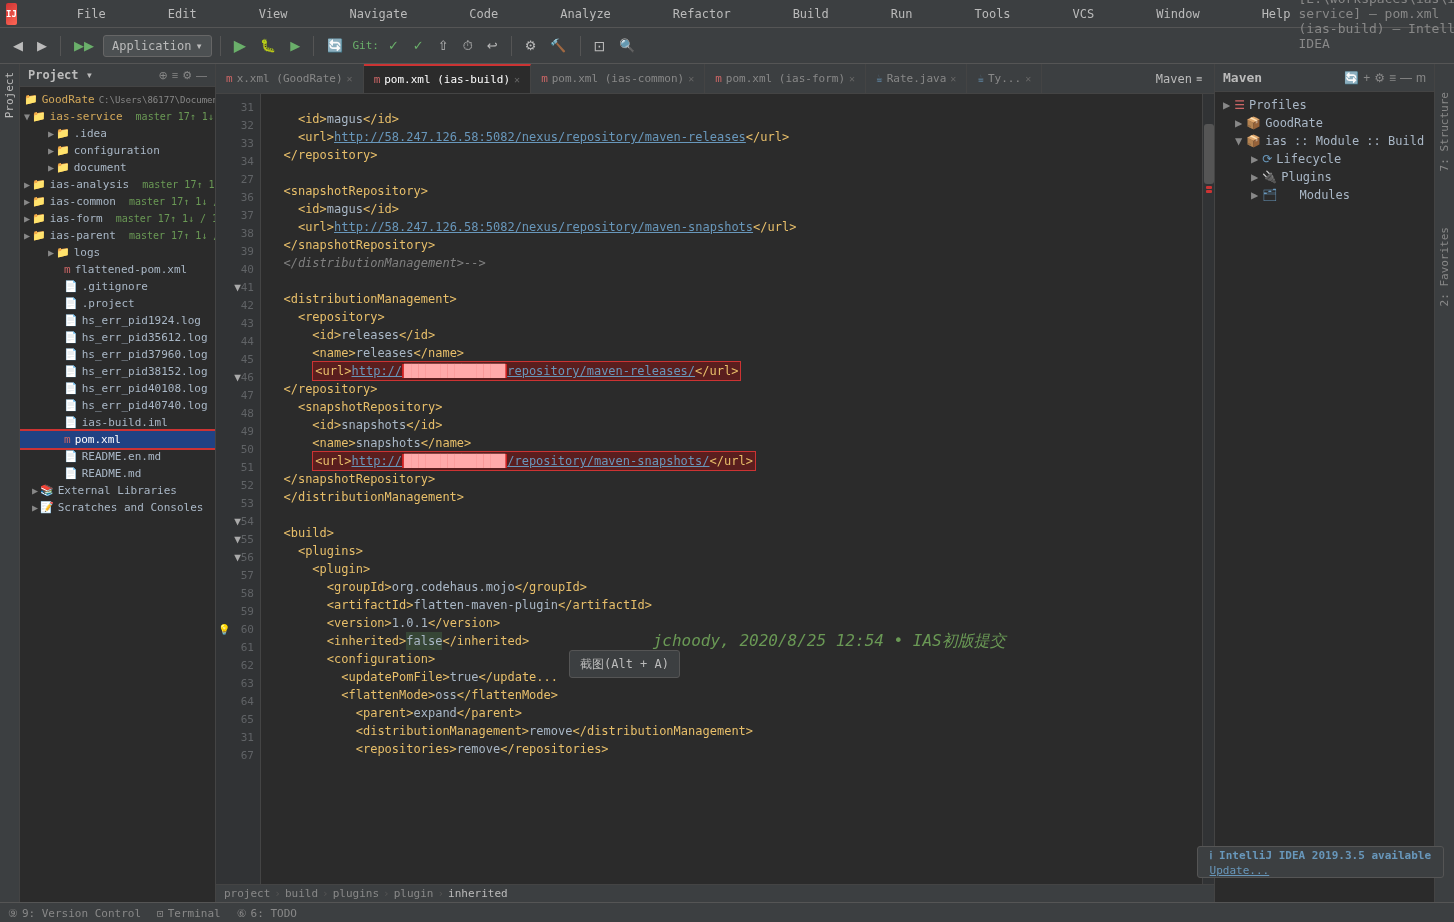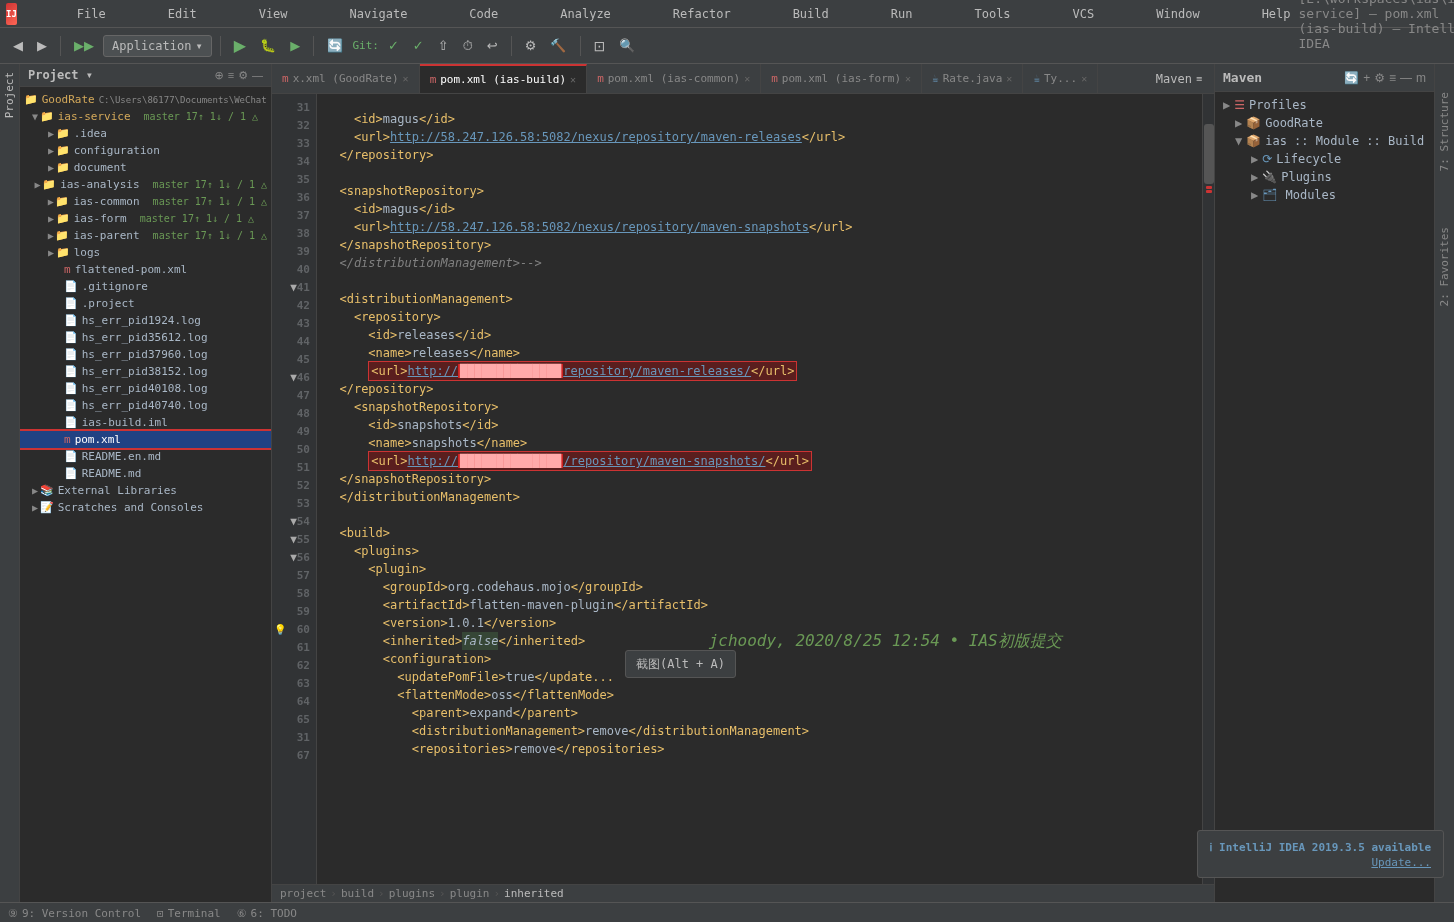--- a/index.html
+++ b/index.html
@@ -20,21 +20,21 @@
 
     
     #main { display: flex; height: calc(922px - 84px); }
 
     
     #side-tabs { width: 20px; background: #3c3f41; display: flex; flex-direction: column; align-items: center; border-right: 1px solid #444; }
     .side-tab-vert { writing-mode: vertical-rl; transform: rotate(180deg); color: #888; font-size: 11px; padding: 8px 2px; cursor: pointer; white-space: nowrap; }
     .side-tab-vert.active { color: #bbbbbb; }
 
     
-    #file-tree { width: 252px; background: #2b2b2b; border-right: 1px solid #444; display: flex; flex-direction: column; overflow: hidden; }
+    #file-tree { width: 196px; background: #2b2b2b; border-right: 1px solid #444; display: flex; flex-direction: column; overflow: hidden; }
     #file-tree-header { background: #3c3f41; padding: 4px 8px; display: flex; align-items: center; justify-content: space-between; border-bottom: 1px solid #444; }
     .tree-title { font-size: 12px; color: #bbbbbb; font-weight: bold; }
     .tree-actions { display: flex; gap: 4px; }
     .tree-action-btn { background: transparent; border: none; color: #888; cursor: pointer; font-size: 11px; }
     #file-tree-content { flex: 1; overflow-y: auto; padding: 4px 0; }
     .tree-item { display: flex; align-items: center; padding: 2px 4px; cursor: pointer; white-space: nowrap; overflow: hidden; }
     .tree-item.selected { background: #214283; }
     .tree-indent { display: inline-block; }
     .tree-icon { margin-right: 4px; font-size: 11px; }
     .tree-label { font-size: 11px; color: #a9b7c6; }
@@ -48,21 +48,21 @@
     #tabs-bar { background: #3c3f41; display: flex; align-items: stretch; border-bottom: 1px solid #444; height: 30px; overflow: hidden; }
     .editor-tab { display: flex; align-items: center; padding: 0 10px; font-size: 11px; color: #888; cursor: pointer; border-right: 1px solid #444; white-space: nowrap; gap: 4px; position: relative; }
     .editor-tab.active-red { background: #2b2b2b; color: #ffffff; border-top: 2px solid #cc3333; }
     .editor-tab .tab-close { color: #666; font-size: 10px; cursor: pointer; }
     .tab-icon-xml { color: #cc6666; }
     .tab-icon-java { color: #6897bb; }
     .maven-panel-tab { margin-left: auto; padding: 0 12px; display: flex; align-items: center; font-size: 12px; color: #bbbbbb; cursor: pointer; }
 
     
     #code-editor { flex: 1; display: flex; overflow: hidden; }
-    #gutter { width: 45px; background: #313335; border-right: 1px solid #444; display: flex; flex-direction: column; padding: 4px 0; overflow: hidden; font-weight: bold; }
+    #gutter { width: 45px; background: #313335; border-right: 1px solid #444; display: flex; flex-direction: column; padding: 4px 0; overflow: hidden; }
     .gutter-line { height: 18px; display: flex; align-items: center; justify-content: flex-end; padding-right: 6px; font-size: 11px; color: #606366; position: relative; }
     .gutter-icon { position: absolute; left: 4px; font-size: 10px; }
     #code-content { flex: 1; overflow: auto; padding: 16px 8px; background: #2b2b2b; }
     .code-line { height: 18px; display: flex; align-items: center; white-space: pre; font-size: 12px; line-height: 18px; }
     .c-tag { color: #e8bf6a; }
     .c-comment { color: #808080; font-style: italic; }
     .c-text { color: #a9b7c6; }
     .c-red-box { background: rgba(200,0,0,0.3); border: 1px solid #cc3333; padding: 0 2px; }
     .c-url { color: #6897bb; text-decoration: underline; }
 
@@ -84,21 +84,21 @@
     .maven-actions { display: flex; gap: 4px; }
     .maven-action-btn { background: transparent; border: none; color: #888; cursor: pointer; font-size: 12px; }
     #maven-content { flex: 1; overflow-y: auto; padding: 4px 0; }
     .maven-tree-item { display: flex; align-items: center; padding: 2px 8px; cursor: pointer; font-size: 12px; color: #a9b7c6; }
 
     
     #bottom-tools { height: 22px; background: #3c3f41; border-top: 1px solid #555; display: flex; align-items: center; padding: 0 8px; gap: 16px; }
     .bottom-tool-tab { font-size: 11px; color: #888; cursor: pointer; display: flex; align-items: center; gap: 4px; }
 
     
-    #notification { position: absolute; bottom: 44px; right: 10px; background: #3c3f41; border: 1px solid #555; padding: 8px 12px; border-radius: 3px; font-size: 11px; color: #a9b7c6; max-width: 300px; text-align: right; }
+    #notification { position: absolute; bottom: 44px; right: 10px; background: #3c3f41; border: 1px solid #555; padding: 0 12px; border-radius: 3px; font-size: 11px; color: #a9b7c6; max-width: 300px; }
     #notification .notif-title { color: #6897bb; font-weight: bold; margin-bottom: 2px; }
     #notification .notif-link { color: #6897bb; text-decoration: underline; cursor: pointer; }
 
     
     #right-side-tabs { width: 20px; background: #3c3f41; display: flex; flex-direction: column; align-items: center; border-left: 1px solid #444; }
 
     
     ::-webkit-scrollbar { width: 8px; height: 8px; }
     ::-webkit-scrollbar-track { background: #2b2b2b; }
     ::-webkit-scrollbar-thumb { background: #555; border-radius: 4px; }
@@ -385,21 +385,21 @@
         <div class="gutter-line">
             <span>32</span>
           </div>
         <div class="gutter-line">
             <span>33</span>
           </div>
         <div class="gutter-line">
             <span>34</span>
           </div>
         <div class="gutter-line">
-            <span>35</span>
+            <span>27</span>
           </div>
         <div class="gutter-line">
             <span>36</span>
           </div>
         <div class="gutter-line">
             <span>37</span>
           </div>
         <div class="gutter-line">
             <span>38</span>
           </div>
@@ -564,21 +564,21 @@
           <span class="c-text">        </span><span class="c-tag">&lt;groupId&gt;</span><span class="c-text">org.codehaus.mojo</span><span class="c-tag">&lt;/groupId&gt;</span>
         </div>
         <div class="code-line">
           <span class="c-text">        </span><span class="c-tag">&lt;artifactId&gt;</span><span class="c-text">flatten-maven-plugin</span><span class="c-tag">&lt;/artifactId&gt;</span>
         </div>
         <div class="code-line">
           <span class="c-text">        </span><span class="c-tag">&lt;version&gt;</span><span class="c-text">1.0.1</span><span class="c-tag">&lt;/version&gt;</span>
         </div>
 
         <div class="code-line" style="position:relative;">
-          <span class="c-text">        </span><span class="c-tag">&lt;inherited&gt;</span><span class="c-text" style="background:rgba(100,180,100,0.2);font-style:italic;">false</span><span class="c-tag">&lt;/inherited&gt;</span>
+          <span class="c-text">        </span><span class="c-tag">&lt;inherited&gt;</span><span class="c-text" style="background:rgba(100,180,100,0.2);">false</span><span class="c-tag">&lt;/inherited&gt;</span>
           <span class="inline-annotation">
             <span class="inline-author">jchoody, 2020/8/25 12:54 • IAS初版提交</span>
           </span>
           
           <div class="tooltip-box" style="position:absolute;left:300px;top:18px;z-index:100;">截图(Alt + A)</div>
         </div>
         <div class="code-line">
           <span class="c-text">        </span><span class="c-tag">&lt;configuration&gt;</span>
         </div>
         <div class="code-line">
@@ -661,21 +661,21 @@
 
       <div class="maven-tree-item" style="padding-left:36px;">
         <span style="margin-right:4px;color:#888;">▶</span>
         <span style="color:#6897bb;">🔌</span>
         <span style="margin-left:4px;">Plugins</span>
       </div>
 
       <div class="maven-tree-item" style="padding-left:36px;">
         <span style="margin-right:4px;color:#888;">▶</span>
         <span style="color:#6897bb;">🗂</span>
-        <span style="margin-left:8px;">Modules</span>
+        <span style="margin-left:22px;">Modules</span>
       </div>
     </div>
   </div>
 
   <div id="right-side-tabs">
     <span class="side-tab-vert" style="margin-top:20px;">7: Structure</span>
     <span class="side-tab-vert" style="margin-top:40px;">2: Favorites</span>
   </div>
 </div>
 

